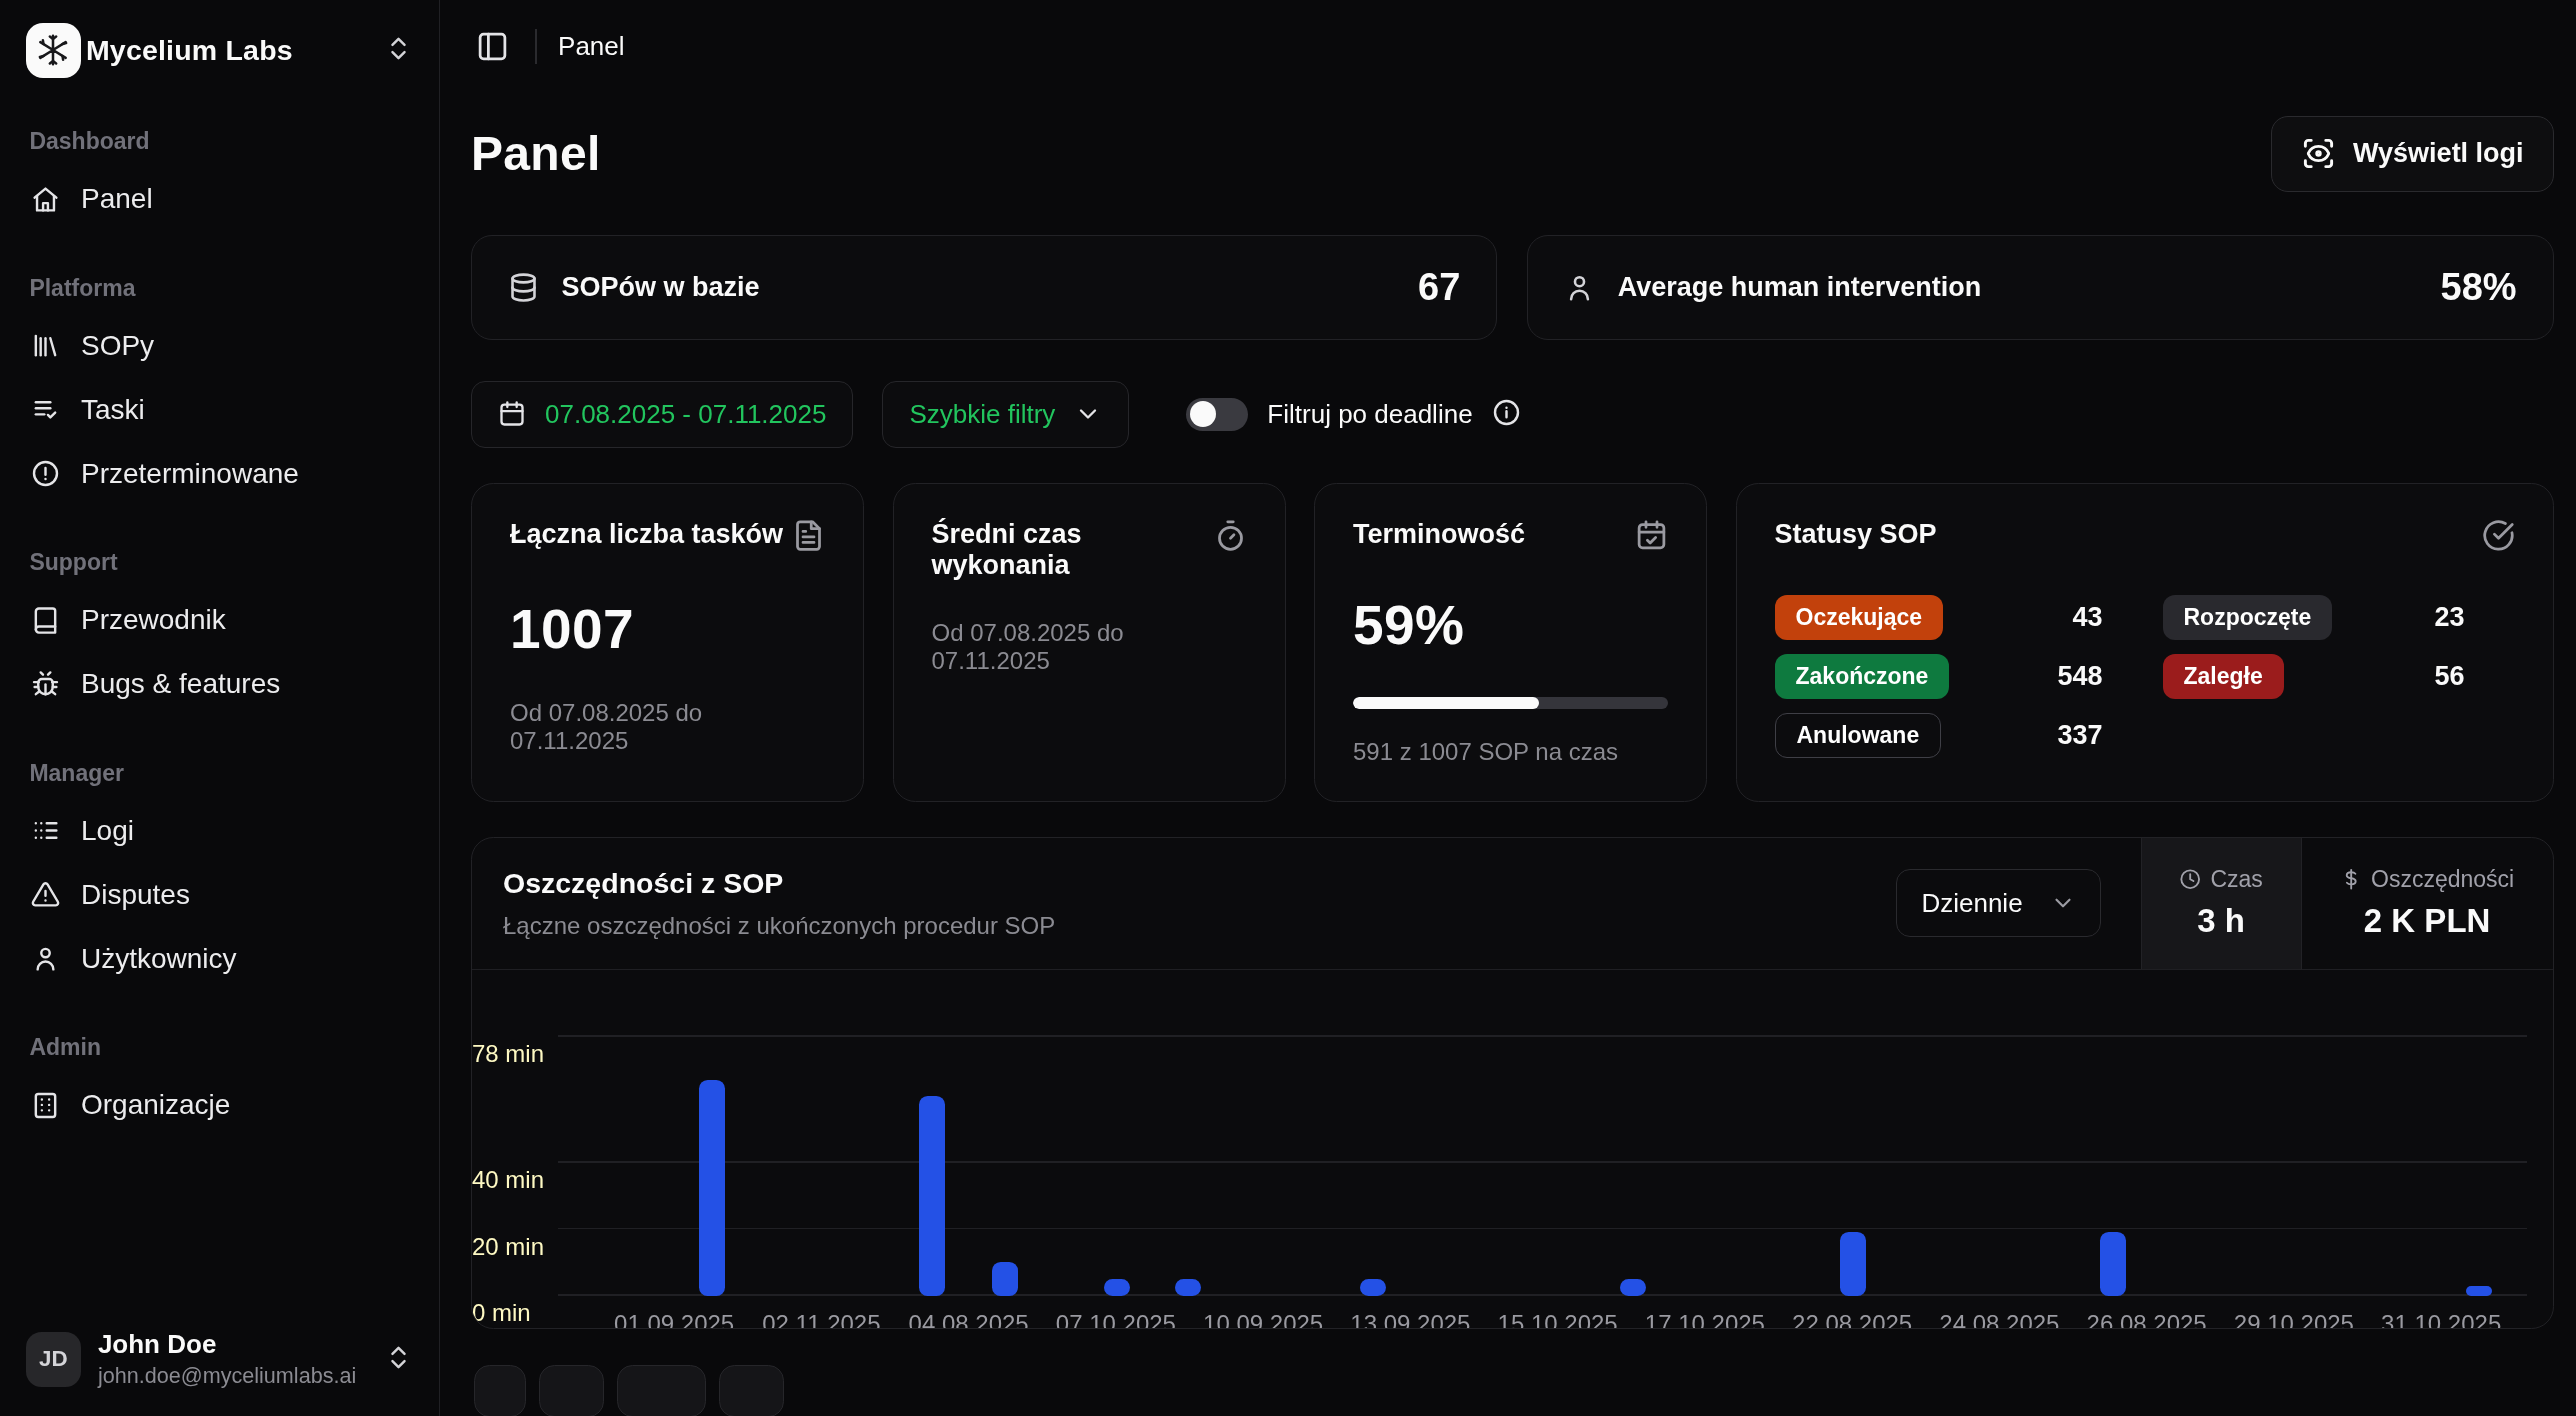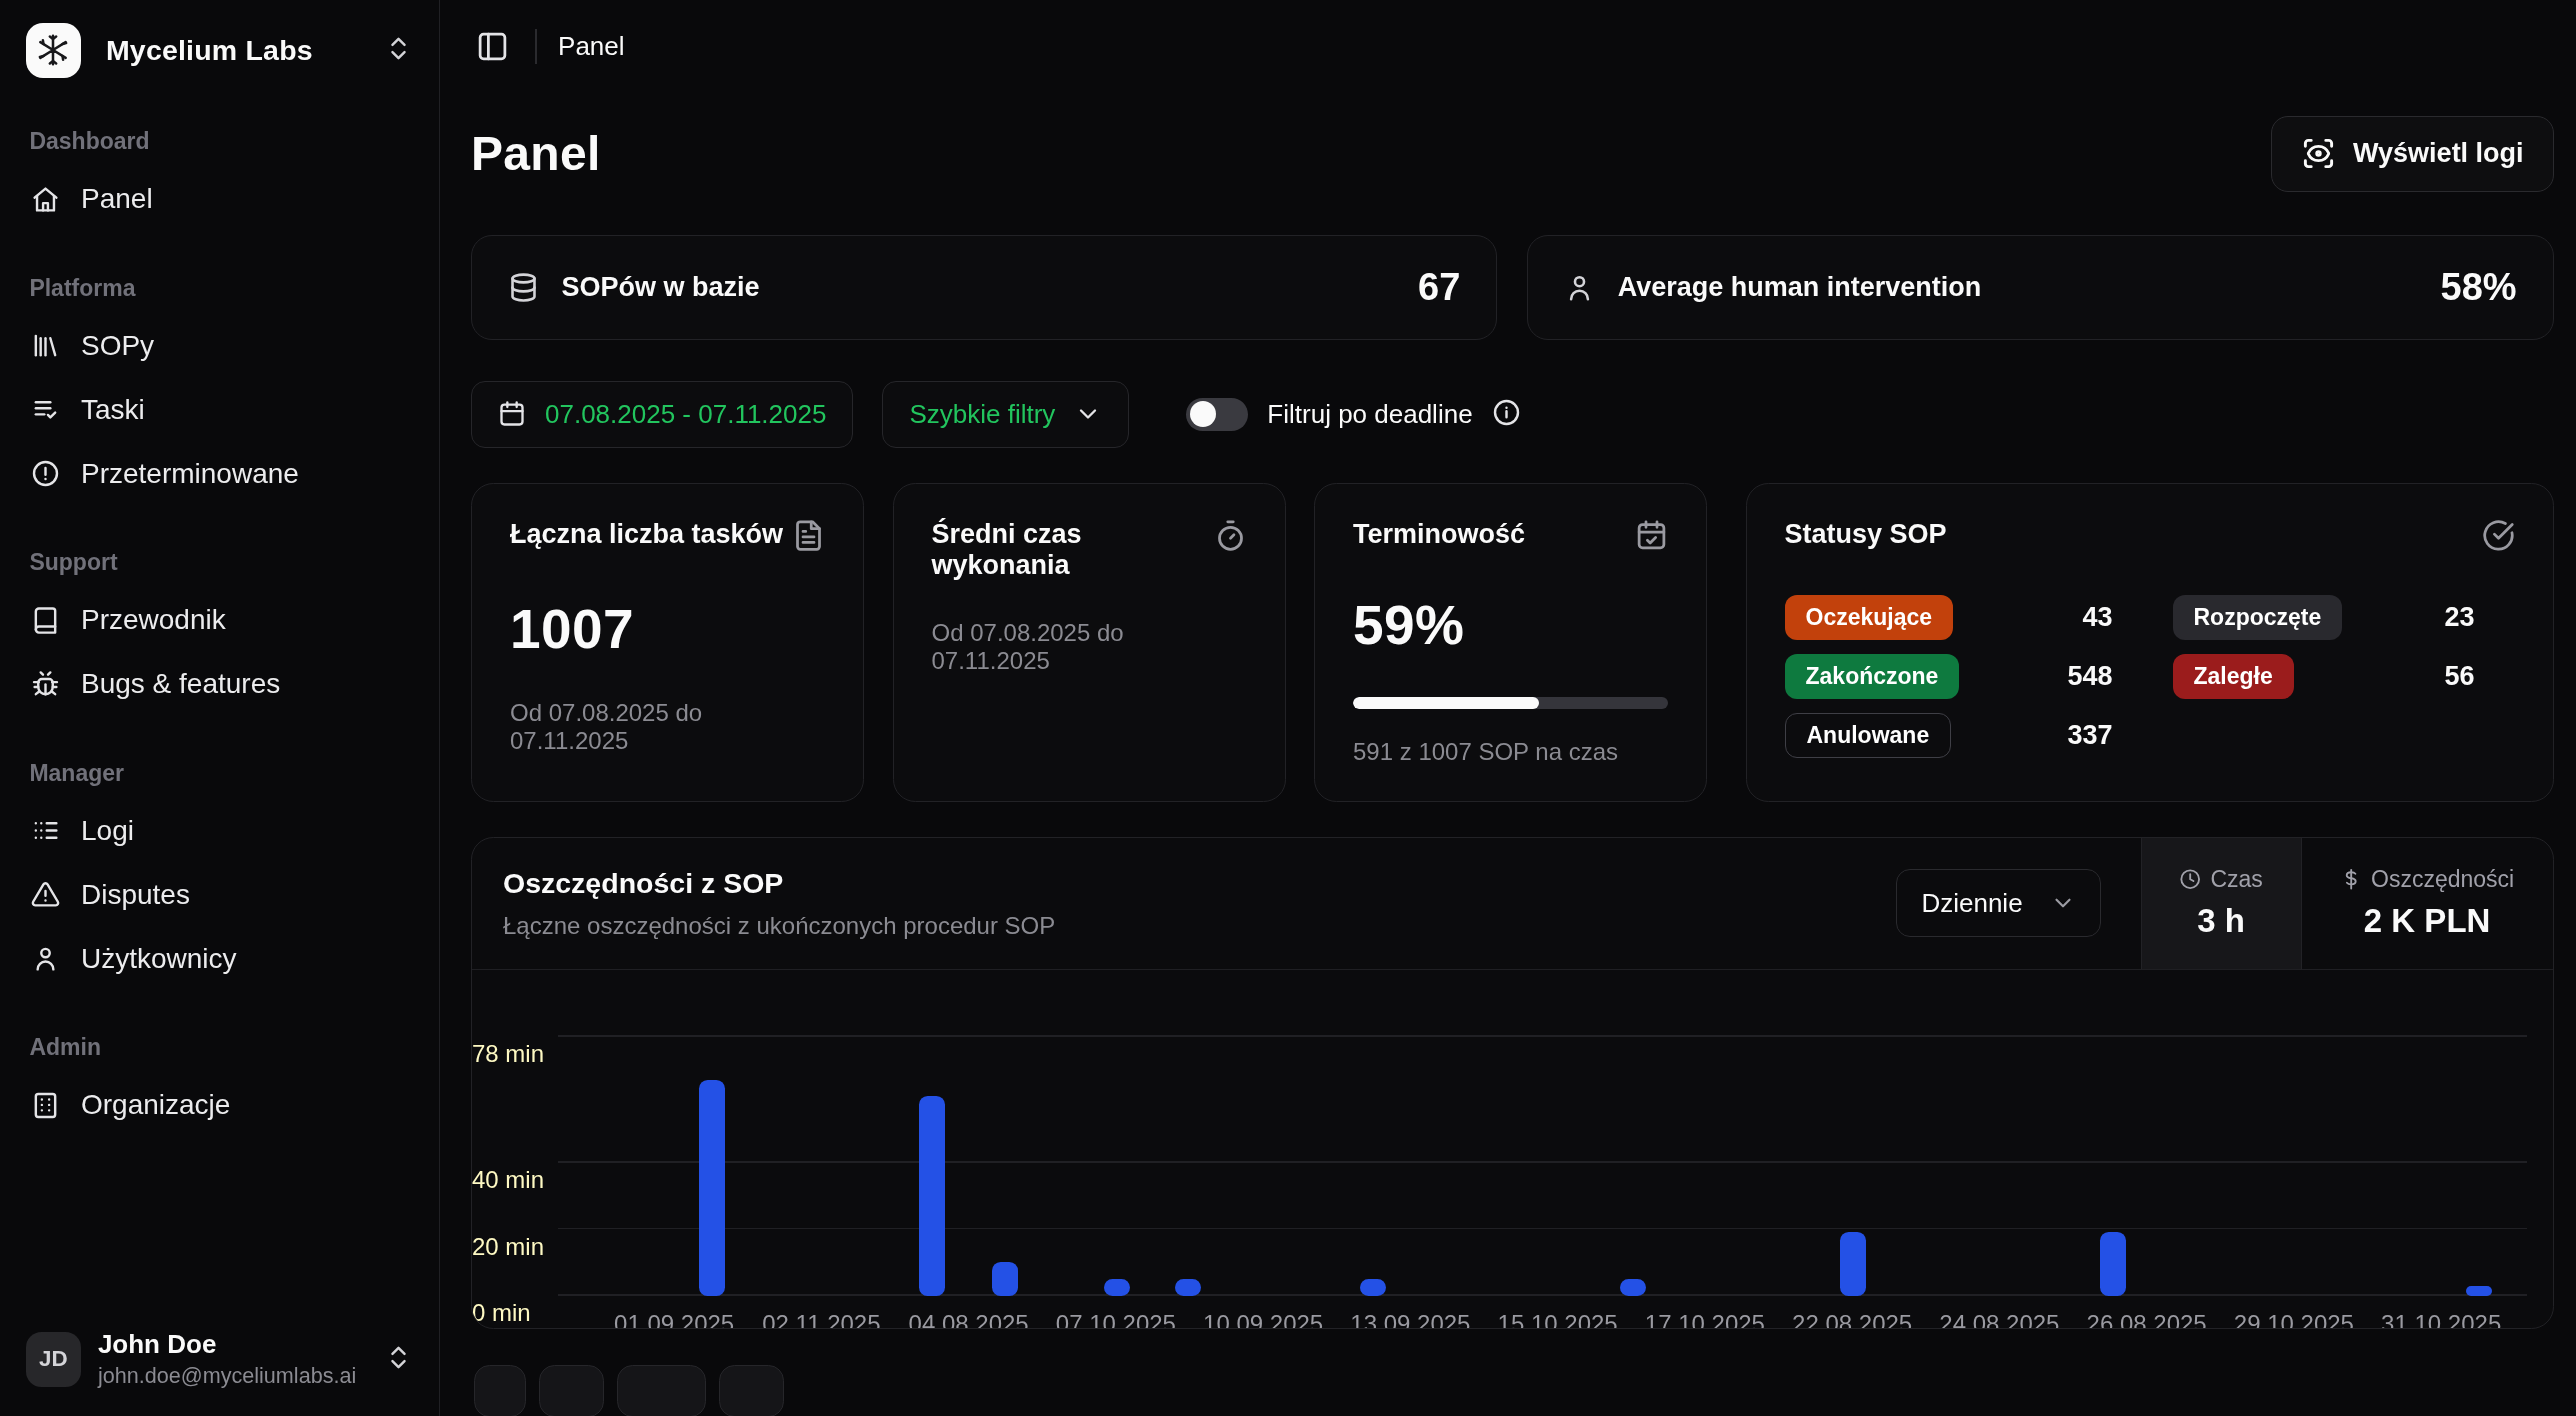--- a/index.html
+++ b/index.html
@@ -12,21 +12,21 @@
   .app { display:flex; width:2576px; height:1417px; }
 
   
   .sidebar {
     width:440px; min-width:440px; height:100%;
     border-right:0.9px solid #202024;
     display:flex; flex-direction:column;
     padding:19px 22.4px 22.4px 22.4px;
     background:#09090b;
   }
-  .brand { display:flex; align-items:center; gap:25px; padding:3.5px 3.5px; }
+  .brand { display:flex; align-items:center; gap:5px; padding:3.5px 3.5px; }
   .brand-logo {
     width:55px; height:55px; border-radius:17px; background:#fafafa;
     display:flex; align-items:center; justify-content:center; flex:0 0 auto;
   }
   .brand-logo svg { width:38px; height:38px; stroke:#18181b; }
   .brand-name { font-size:28.5px; font-weight:700; flex:1; letter-spacing:0.2px; }
   .chev-updown svg { width:29px; height:29px; stroke:#d4d4d8; }
   .nav { flex:1; overflow:hidden; }
   .nav-section { margin-top:47px; }
   .nav-section-label { font-size:23px; font-weight:600; color:#71717a; padding:0 7px; margin-bottom:15.5px; }
@@ -96,21 +96,21 @@
   }
   .toggle-label { font-size:26px; font-weight:500; }
   .info-icon svg { width:29px; height:29px; stroke:#e4e4e7; }
 
   .kpi-row { display:flex; gap:28.5px; margin-top:35px; }
   .kpi-card {
     height:319px; border-radius:22.4px; background:#0c0c0e;
     border:1.3px solid #222226; padding:35px 38px; position:relative;
   }
   .kpi-a, .kpi-b, .kpi-c { width:393px; flex:0 0 auto; }
-  .kpi-d { flex:1;margin-left:10px; }
+  .kpi-d { flex:1; }
   .kpi-head { display:flex; align-items:flex-start; justify-content:space-between; gap:8.6px; }
   .kpi-title { font-size:27px; font-weight:600; }
   .kpi-head svg { width:33px; height:33px; stroke:#9a9aa1; flex:0 0 auto; }
   .kpi-value { font-size:55px; font-weight:800; margin-top:45px; letter-spacing:0.4px; }
   .kpi-sub { font-size:24px; color:#8b8b92; margin-top:38px; }
   .kpi-c .kpi-value { margin-top:41px; }
   .progress-track { height:12px; border-radius:7px; background:#35353b; margin-top:40px; overflow:hidden; }
   .progress-fill { height:100%; background:#fafafa; border-radius:7px; }
   .kpi-c .kpi-sub { margin-top:29px; }
 

